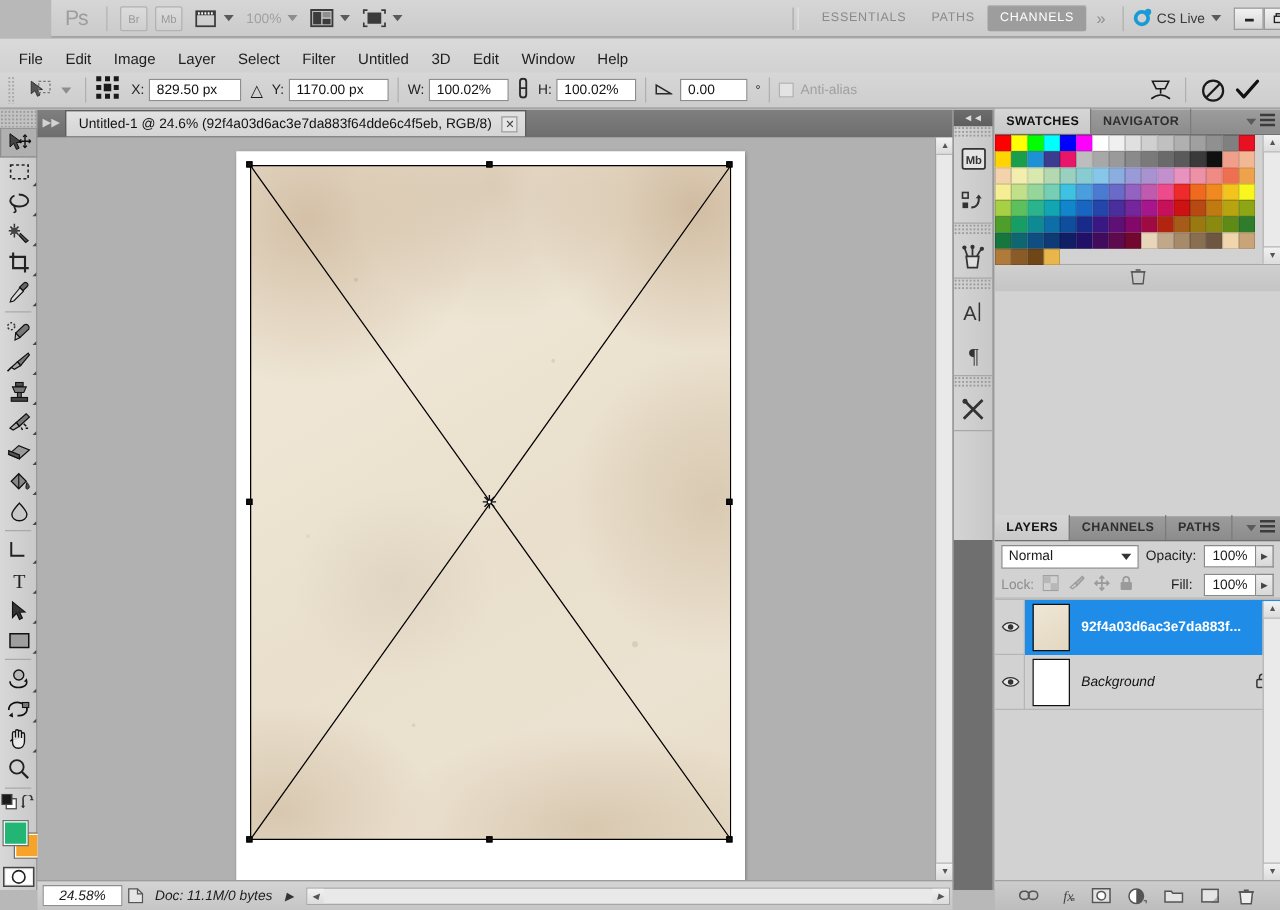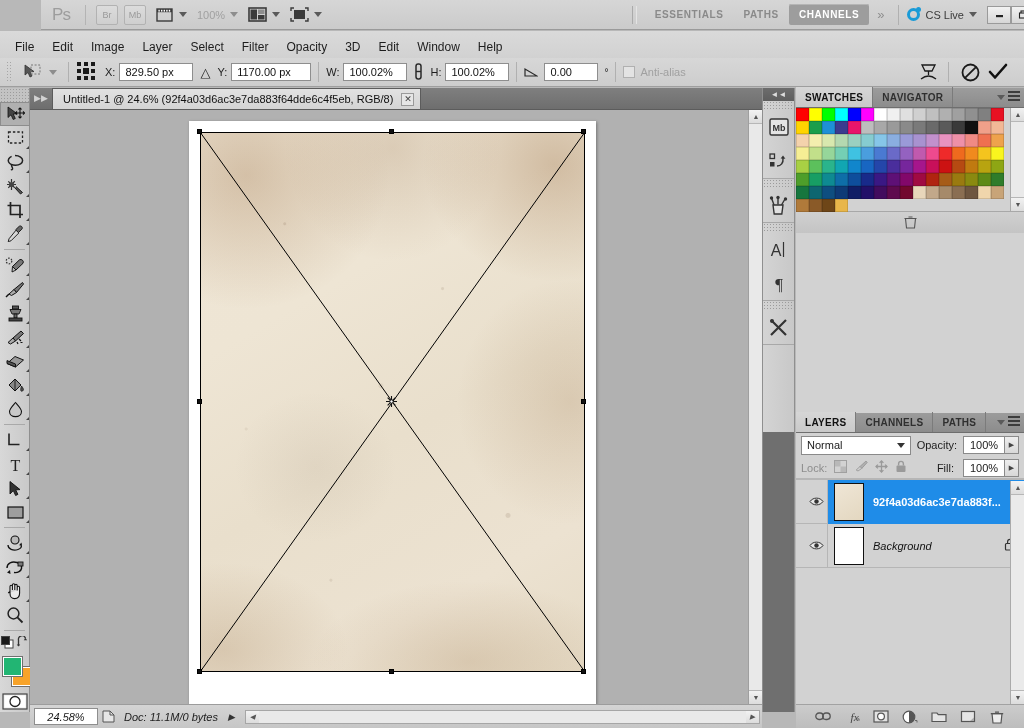--- a/index.html
+++ b/index.html
@@ -32,21 +32,21 @@
     display:flex;align-items:center;justify-content:center;
     font-size:9px; color:#9a9a9a; margin-left:6px;
   }
   .tbitem{ display:flex; align-items:center; margin-left:10px; }
   .caret{ width:0;height:0;border-left:4px solid transparent;border-right:4px solid transparent;border-top:5px solid #8d8d8d; margin-left:5px;}
   .caret.dk{border-top-color:#5a5a5a;}
   .pct{ color:#a0a0a0; font-size:11px; margin-left:14px;}
   .ws-group{ margin-left:auto; display:flex; align-items:center; height:30px;}
   .grip{ width:5px;height:18px;border-left:1px solid #aaa;border-right:1px solid #e4e4e4; margin-right:8px;}
   .ws{
-    font-size:10px; letter-spacing:.6px; font-weight:bold; color:#8a8a8a;
+    font-size:10px; letter-spacing:.6px; font-weight:normal; color:#8a8a8a;
     padding:5px 10px; border-radius:2px;
   }
   .ws.active{ background:#9d9d9d; color:#fff; box-shadow:inset 0 1px 0 #b5b5b5;}
   .chevrons{ color:#8f8f8f; font-size:13px; padding:0 8px; letter-spacing:-2px;}
   .vbar{ width:1px;height:20px;background:#b0b0b0; margin:0 8px;}
   .cslive{ display:flex;align-items:center; font-size:11px; color:#3a3a3a;}
   .cs-ring{ width:13px;height:13px;border:3px solid #1a9bd7;border-radius:50%; margin-right:5px; position:relative;}
   .cs-ring:after{content:"";position:absolute;right:-4px;top:-4px;width:5px;height:5px;background:#1a9bd7;border-radius:50%;}
   .wbtns{ display:flex; margin-left:10px; margin-right:6px;}
   .wbtn{
@@ -244,21 +244,21 @@
     display:flex;align-items:center;justify-content:center;font-size:11px;}
   .spinner{ width:14px;height:18px;border:1px solid #8a8a8a;border-left:none;
     background:linear-gradient(#eee,#d8d8d8);display:flex;align-items:center;justify-content:center;
     font-size:7px;color:#444;}
   .lock-row{ display:flex;align-items:center;height:22px;padding:0 5px;gap:7px;
     border-bottom:1px solid #b6b6b6;}
   .lock-lbl{ color:#8d8d8d; font-size:11px;}
   .layerlist{ background:#d2d2d2; border-top:1px solid #b6b6b6;}
   .layer{
     display:flex; align-items:center; height:44px;
-    border-bottom:1px solid #b6b6b6; padding-left:10px;
+    border-bottom:1px solid #b6b6b6; padding-left:2px;
   }
   .layer.active .lname{ color:#fff; }
   .eye{ width:22px;height:44px; display:flex;align-items:center;justify-content:center;
     border-right:1px solid #b6b6b6; }
   .lsel{ flex:1; display:flex; align-items:center; height:44px; padding-left:6px;}
   .layer.active .lsel{ background:#1f8ce8; }
   .thumb{ width:30px;height:38px;background:#fff;border:1px solid #111; }
   .thumb.sel{ box-shadow:0 0 0 2px #fff, 0 0 0 3px #111;}
   .thumb.paper{ position:static; padding:0; box-shadow:none;
     background:linear-gradient(150deg,#efe6d6,#e3d7c0);}
@@ -357,21 +357,21 @@
     </div>
   </div>
 
   <div class="menubar">
     <div class="menu">File</div>
     <div class="menu">Edit</div>
     <div class="menu">Image</div>
     <div class="menu">Layer</div>
     <div class="menu">Select</div>
     <div class="menu">Filter</div>
-    <div class="menu">Opacity</div>
+    <div class="menu">Untitled</div>
     <div class="menu">3D</div>
     <div class="menu">Edit</div>
     <div class="menu">Window</div>
     <div class="menu">Help</div>
   </div>
 
   <div class="optbar">
     <div class="dots"></div>
     <div class="tool-preset">
       <span class="tp-icon">

